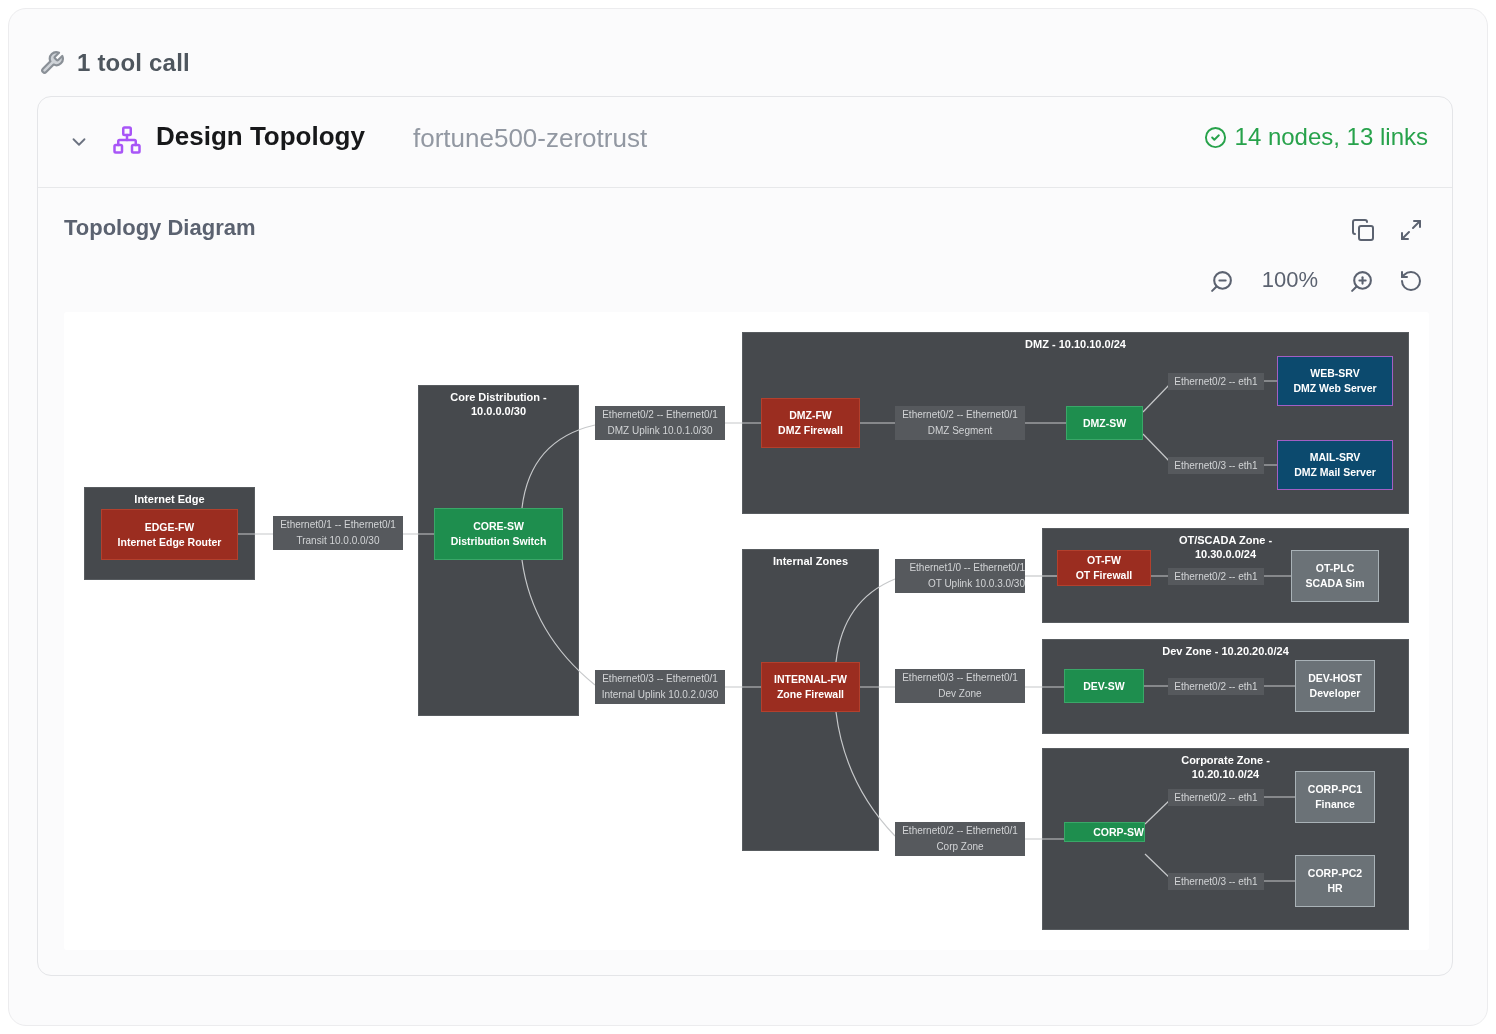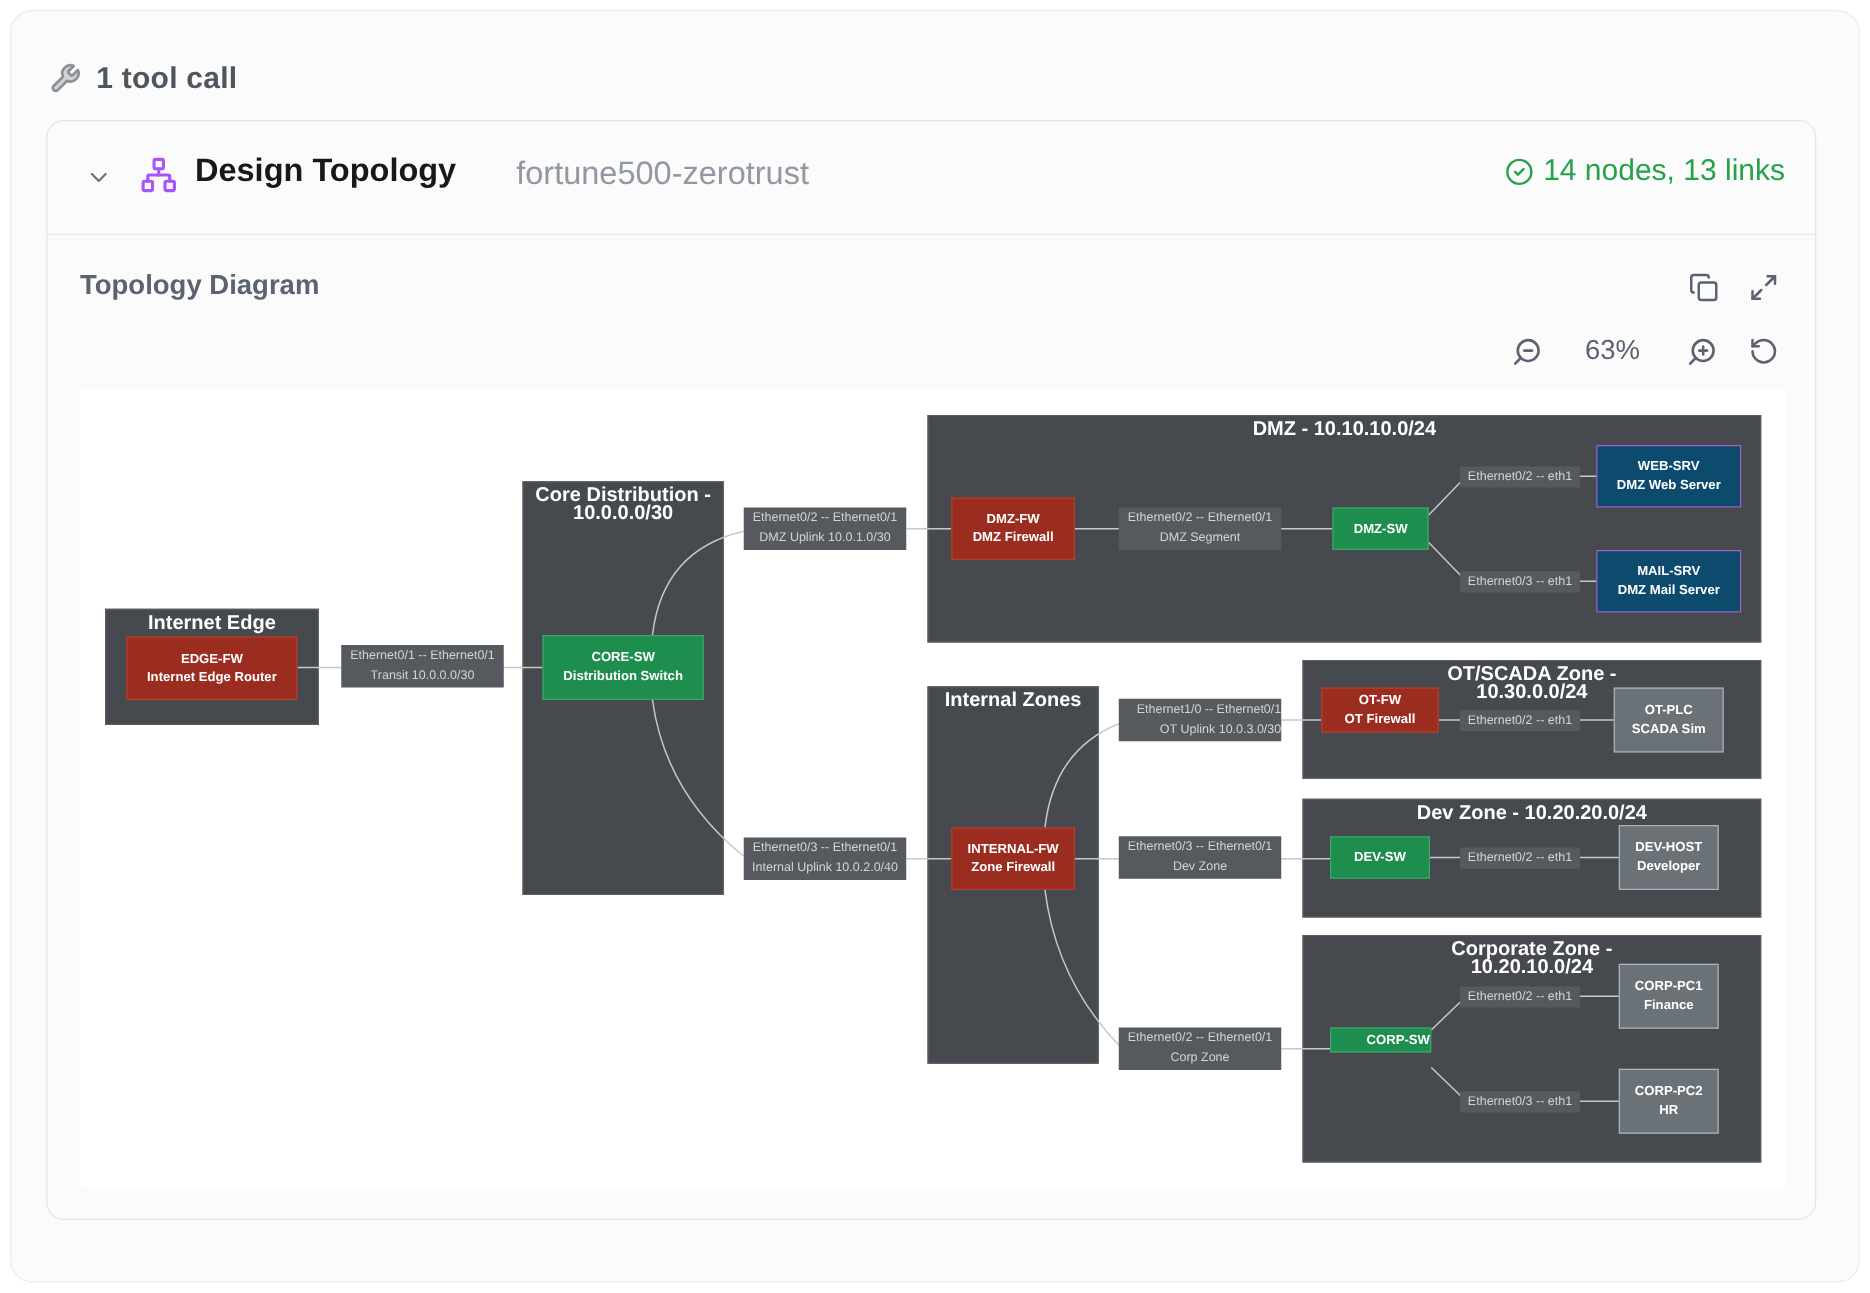--- a/index.html
+++ b/index.html
@@ -22,21 +22,21 @@
   .panel-title { position:absolute; left:26px; top:118px; font-size:22px; font-weight:700; color:#5b6270; }
   .icon-btn { position:absolute; width:26px; height:26px; display:flex; align-items:center;
     justify-content:center; cursor:pointer; background:none; border:none; }
   .zoom-pct { position:absolute; left:1218px; top:170px; width:68px; text-align:center;
     font-size:22px; color:#5b6270; }
   .canvas { position:absolute; left:26px; top:215px; width:1365px; height:638px;
     background:#ffffff; border-radius:3px; overflow:hidden; }
   .lines-svg { position:absolute; left:0; top:0; z-index:2; }
   .zone { position:absolute; background:#46494d; border:1px solid #585c60; z-index:1; }
   .zone-title { position:absolute; left:0; top:4px; width:100%; text-align:center;
-    color:#ffffff; font-size:16px; font-weight:700; line-height:14px; }
+    color:#ffffff; font-size:11px; font-weight:700; line-height:14px; }
   .node { position:absolute; z-index:3; display:flex; flex-direction:column; align-items:center;
     justify-content:center; color:#fff; font-size:10.5px; font-weight:700; line-height:15px;
     text-align:center; white-space:nowrap; cursor:pointer; }
   .node-fw   { background:#9b2d20; border:1px solid #b3402d; }
   .node-sw   { background:#1e8e4e; border:1px solid #3aa768; }
   .node-srv  { background:#0c4a6e; border:1px solid #a35fc4; }
   .node-host { background:#6b7277; border:1px solid #a9b2b7; }
   .edge-label { position:absolute; z-index:3; background:#56595d; color:#d2d4d6;
     font-size:10px; line-height:16px; display:flex; flex-direction:column; align-items:center;
     justify-content:center; text-align:center; white-space:nowrap; }
@@ -97,21 +97,21 @@
       </svg>
     </button>
 
     <button class="icon-btn" style="left:1170px; top:171px;">
       <svg class="ico" width="25" height="25" viewBox="0 0 24 24">
         <circle cx="13" cy="11" r="8"></circle>
           <line x1="7.3" y1="16.7" x2="3" y2="21"></line>
           <line x1="10" y1="11" x2="16" y2="11"></line>
       </svg>
     </button>
-    <div class="zoom-pct">63%</div>
+    <div class="zoom-pct">100%</div>
     <button class="icon-btn" style="left:1310px; top:171px;">
       <svg class="ico" width="25" height="25" viewBox="0 0 24 24">
         <circle cx="13" cy="11" r="8"></circle>
           <line x1="7.3" y1="16.7" x2="3" y2="21"></line>
         <line x1="10" y1="11" x2="16" y2="11"></line>
           <line x1="13" y1="8" x2="13" y2="14"></line>
       </svg>
     </button>
     <button class="icon-btn" style="left:1360px; top:171px;">
       <svg class="ico" width="24" height="24" viewBox="0 0 24 24">
@@ -193,21 +193,21 @@
         <div class="edge-label" style="left: 831px; top: 94px; width: 130px; height: 34px;">
           <div>Ethernet0/2 -- Ethernet0/1</div>
           <div>DMZ Segment</div>
         </div>
         <div class="edge-label" style="left: 831px; top: 247px; width: 130px; height: 34px; align-items: flex-end;">
           <div>Ethernet1/0 -- Ethernet0/1</div>
           <div>OT Uplink 10.0.3.0/30</div>
         </div>
         <div class="edge-label" style="left: 531px; top: 358px; width: 130px; height: 34px;">
           <div>Ethernet0/3 -- Ethernet0/1</div>
-          <div>Internal Uplink 10.0.2.0/40</div>
+          <div>Internal Uplink 10.0.2.0/30</div>
         </div>
         <div class="edge-label" style="left: 831px; top: 357px; width: 130px; height: 34px;">
           <div>Ethernet0/3 -- Ethernet0/1</div>
           <div>Dev Zone</div>
         </div>
         <div class="edge-label" style="left: 831px; top: 510px; width: 130px; height: 34px;">
           <div>Ethernet0/2 -- Ethernet0/1</div>
           <div>Corp Zone</div>
         </div>
         <div class="edge-label" style="left: 1104px; top: 61px; width: 96px; height: 17px;">

